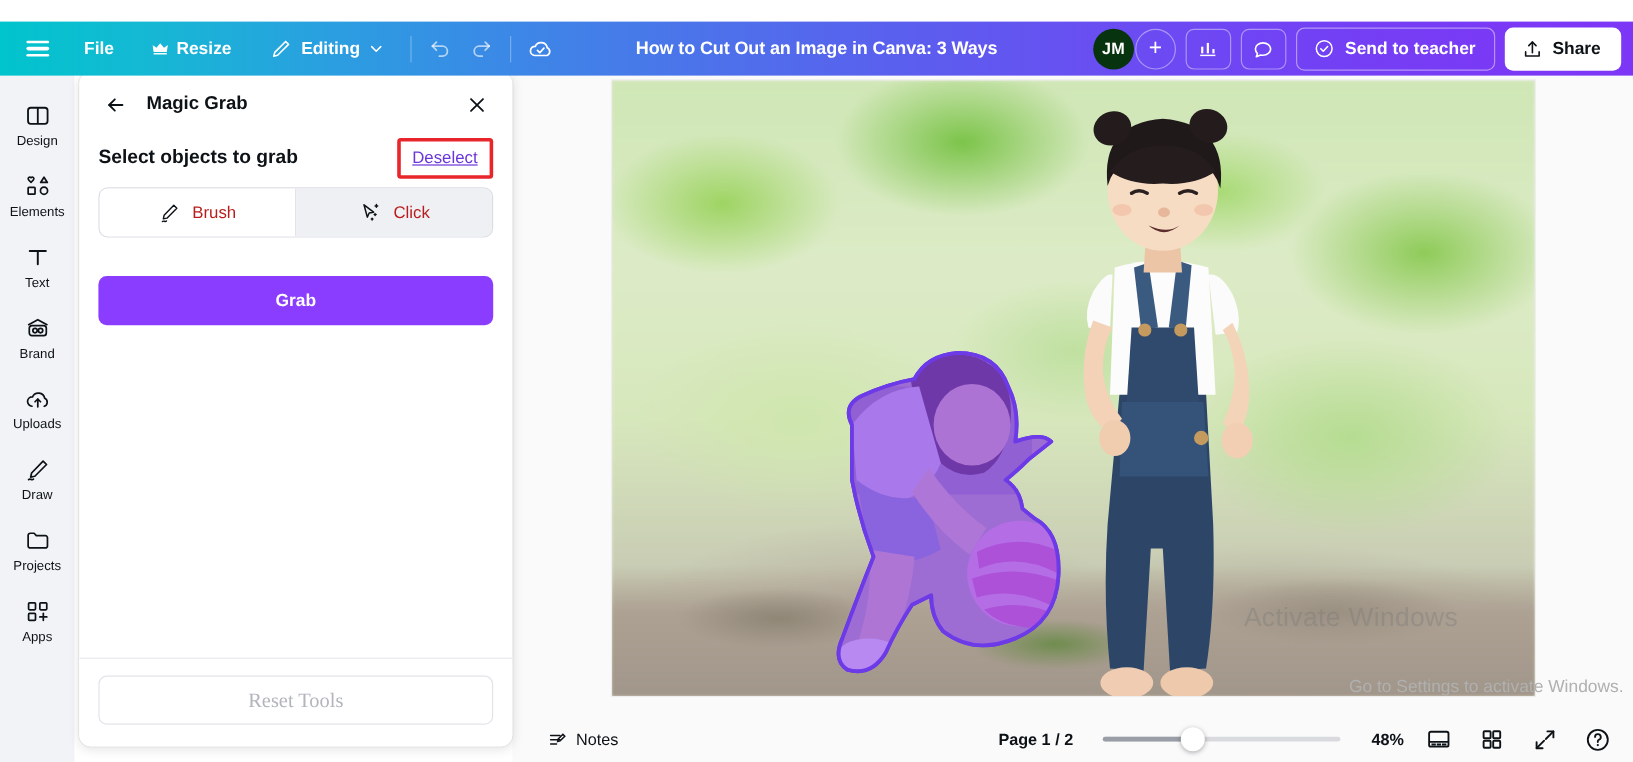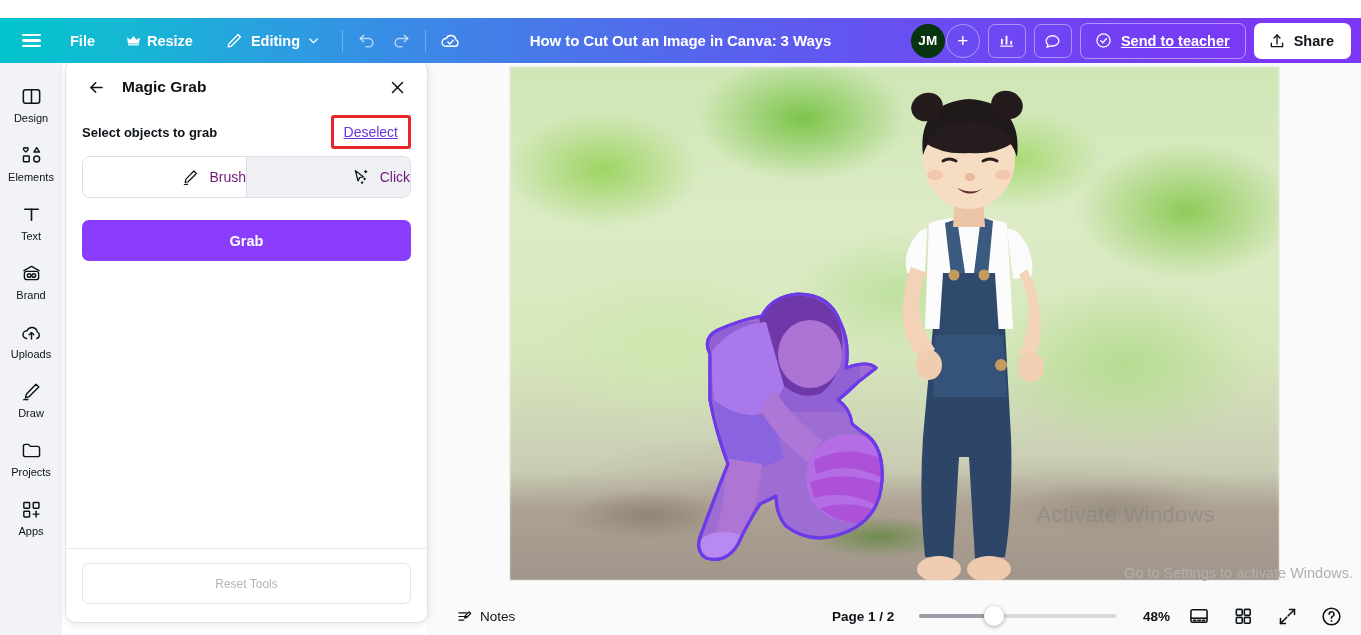--- a/index.html
+++ b/index.html
@@ -65,21 +65,21 @@
   }
   .ghost-btn {
     width: 38px; height: 34px; border-radius: 7px;
     border: 1.3px solid rgba(255,255,255,0.42);
     display: flex; align-items: center; justify-content: center; cursor: pointer;
   }
   .send-teacher {
     display: flex; align-items: center; gap: 8px;
     height: 36px; padding: 0 15px 0 13px;
     border-radius: 7px; border: 1.3px solid rgba(255,255,255,0.45);
-    font-size: 14.5px; font-weight: 700; color: #fff; cursor: pointer; text-decoration: underline;
+    font-size: 14.5px; font-weight: 700; color: #fff; cursor: pointer;
   }
   .share-btn {
     display: flex; align-items: center; gap: 8px;
     height: 36px; padding: 0 17px 0 14px;
     border-radius: 7px; background: #fff; color: #0e1318;
     font-size: 14.5px; font-weight: 700; cursor: pointer;
   }
 
   
   .rail {
@@ -111,59 +111,59 @@
     width: 28px; height: 28px; display: flex; align-items: center;
     justify-content: center; border-radius: 5px; cursor: pointer; color: #0d1216;
   }
   .panel-title { font-size: 15.5px; font-weight: 700; color: #0d1216; flex: 1; }
   .panel-body { padding: 0 16px; }
 
   .row-select {
     display: flex; align-items: center; justify-content: space-between;
     height: 36px; margin-bottom: 6px;
   }
-  .row-select-label { font-size: 13px; font-weight: 700; color: #0d1216; }
+  .row-select-label { font-size: 16px; font-weight: 700; color: #0d1216; }
   .deselect-wrap {
     position: relative; padding: 5px 10px;
     border: 3px solid #e8252b; border-radius: 3px;
   }
   .deselect-link {
     font-size: 14px; font-weight: 500; color: #6a36d9;
     text-decoration: underline; cursor: pointer; white-space: nowrap;
   }
 
   .seg {
     display: flex; height: 42px; border: 1px solid #dcdde5;
     border-radius: 8px; overflow: hidden; margin-top: 4px;
   }
   .seg-item {
-    flex: 1; display: flex; align-items: center; justify-content: flex-end;
-    gap: 9px; font-size: 14px; color: #701a75; cursor: pointer;
+    flex: 1; display: flex; align-items: center; justify-content: center;
+    gap: 9px; font-size: 14px; color: #b91c1c; cursor: pointer;
     background: #fff;
   }
   .seg-item.active { background: #eff0f4; }
   .seg-item:first-child { border-right: 1px solid #dcdde5; }
 
   .grab-btn {
-    margin-top: 22px; width: 100%; height: 41px;
+    margin-top: 32px; width: 100%; height: 41px;
     background: #8b3dff; color: #fff; border: none; border-radius: 7px;
     font-size: 14.5px; font-weight: 700; cursor: pointer;
     font-family: "Liberation Sans", sans-serif;
   }
 
   .panel-footer {
     position: absolute; bottom: 0; left: 0; width: 361px;
     border-top: 1px solid #e8e9ee; padding: 14px 16px 18px;
     background: #fff;
   }
   .reset-btn {
     width: 100%; height: 41px; background: #fff; color: #b3b5bd;
     border: 1px solid #e3e4ea; border-radius: 7px;
-    font-size: 12px; font-weight: 400; cursor: default;
-    font-family: Liberation Sans, sans-serif;
+    font-size: 17px; font-weight: 400; cursor: default;
+    font-family: Liberation Serif, serif;
   }
 
   
   .canvas-area {
     position: absolute; top: 45px; left: 427px;
     width: 984px; height: 552px;
     background: #fafafb; overflow: hidden;
   }
   .page {
     position: absolute; left: 83px; top: 22px;

